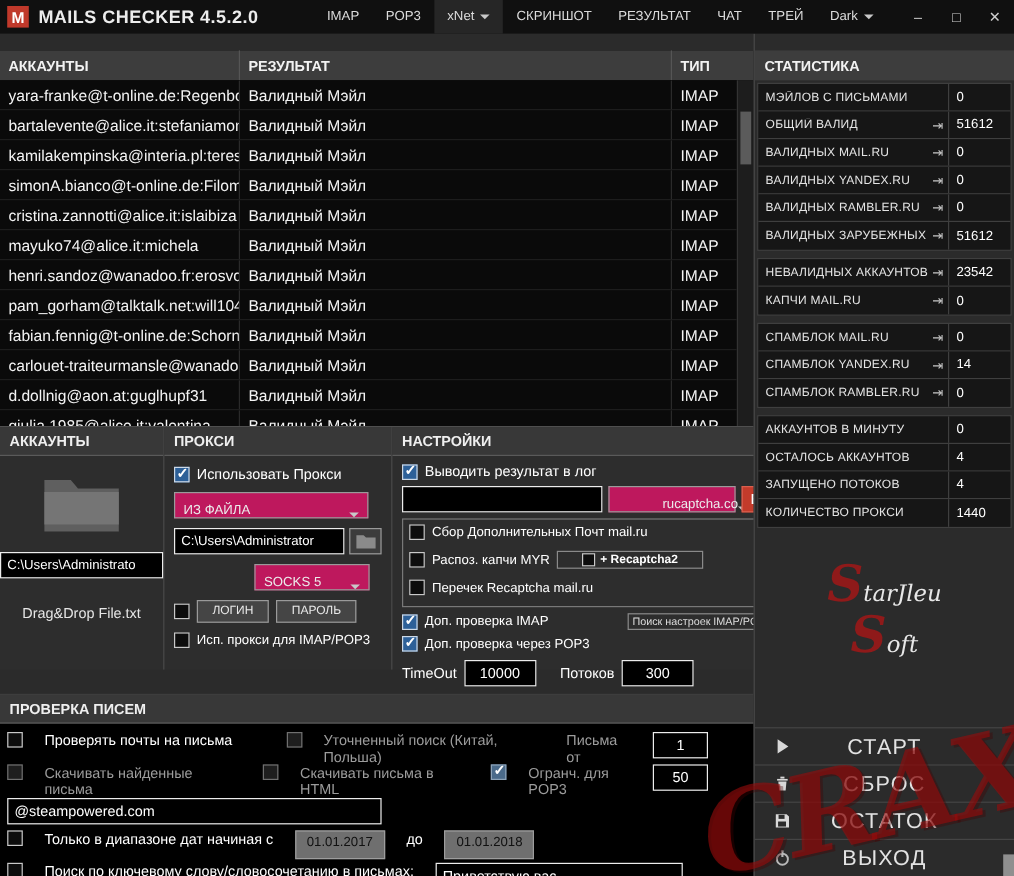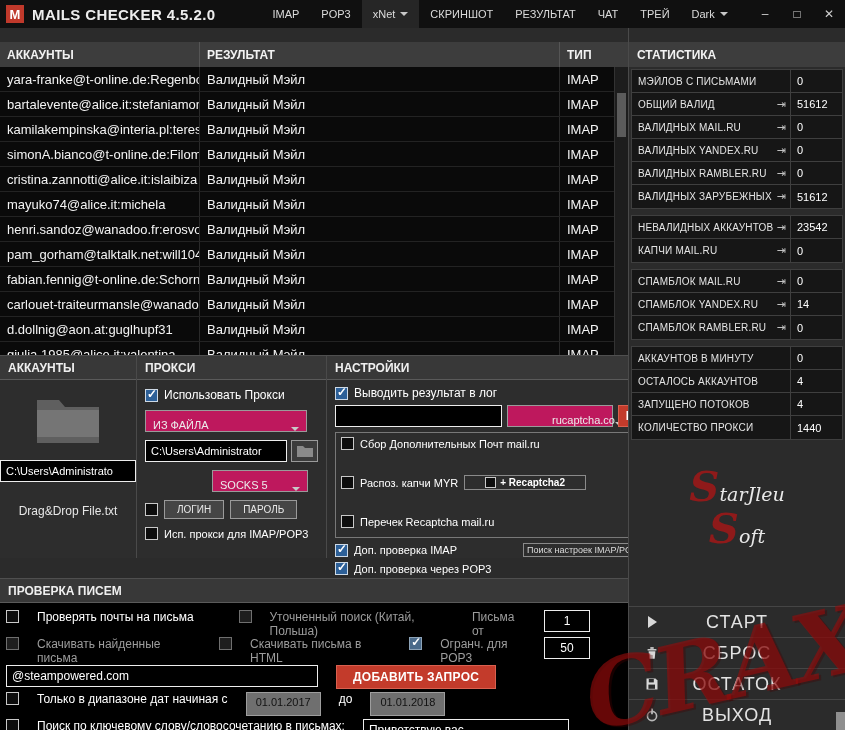--- a/index.html
+++ b/index.html
@@ -60,21 +60,21 @@
   .proxy-body .dd.type { width:96px; margin-left:auto; margin-right:10px; }
   .pathrow { display:flex; gap:4px; align-items:center; }
   .pathrow .field { flex:1; min-width:0; font-size:11px; }
   .iconbtn { width:27px; height:22px; background:#3c3c3c; border:1px solid #9a9a9a; display:flex; align-items:center; justify-content:center; }
   .settings-body { padding:6px 8px 0 8px; font-size:11px; }
   .settings-body .row { margin-bottom:5px; }
   .cap-row { display:flex; gap:5px; margin-bottom:5px; }
   .cap-row .field { flex:1; min-width:0; }
   .cap-row .dd { width:106px; flex:none;padding-left:44px; }
   .bal { width:24px; height:22px; display:flex; align-items:center; justify-content:center; font-size:12px; }
-  .groupbox { border:1px solid #787878; padding:4px 5px; margin-bottom:5px; display:flex; flex-direction:column; gap:20px; }
+  .groupbox { border:1px solid #787878; padding:4px 5px; margin-bottom:5px; display:flex; flex-direction:column; gap:4px; }
   .minibox { border:1px solid #8a8a8a; padding:1px 20px; display:flex; align-items:center; gap:4px; font-size:10px;font-weight:bold; }
   .tagbox { border:1px solid #8a8a8a; padding:1px 3px; font-size:9px; color:#dcdcdc; margin-left:auto; }
   .to-row { display:flex; align-items:center; gap:6px; margin-top:7px; font-size:12px; }
   .to-row .field { width:60px; }
   .to-row .lbl2 { margin-left:14px; }
 
   
   .letters-panel { position:absolute; top:558px; left:0; width:628px; height:172px; border-top:1px solid #4f4f4f; background:#000000;margin-top:20px; }
   .letters-body { padding:7px 6px 0 6px; font-size:12px; }
   .lrow { display:flex; gap:18px; height:24px; margin-bottom:3px; }
@@ -332,21 +332,20 @@
         <span class="cb disabled"></span>
         <span class="dimtext" style="width:196px">Скачивать найденные письма</span>
         <span class="cb disabled"></span>
         <span class="dimtext">Скачивать письма в HTML</span>
         <span class="cb checked disabled" style="margin-left:18px"></span>
         <span class="dimtext">Огранч. для POP3</span>
         <input class="field center num pushright" value="50" style="">
       </div>
       <div class="lrow qrow">
         <input class="field query" value="@steampowered.com" style="">
-        <span class="redbtn addbtn">ДОБАВИТЬ ЗАПРОС</span>
       </div>
       <div class="lrow">
         <span class="cb"></span>
         <span>Только в диапазоне дат начиная с</span>
         <span class="datebtn">01.01.2017</span>
         <span>до</span>
         <span class="datebtn">01.01.2018</span>
       </div>
       <div class="lrow krow">
         <span class="cb"></span>

